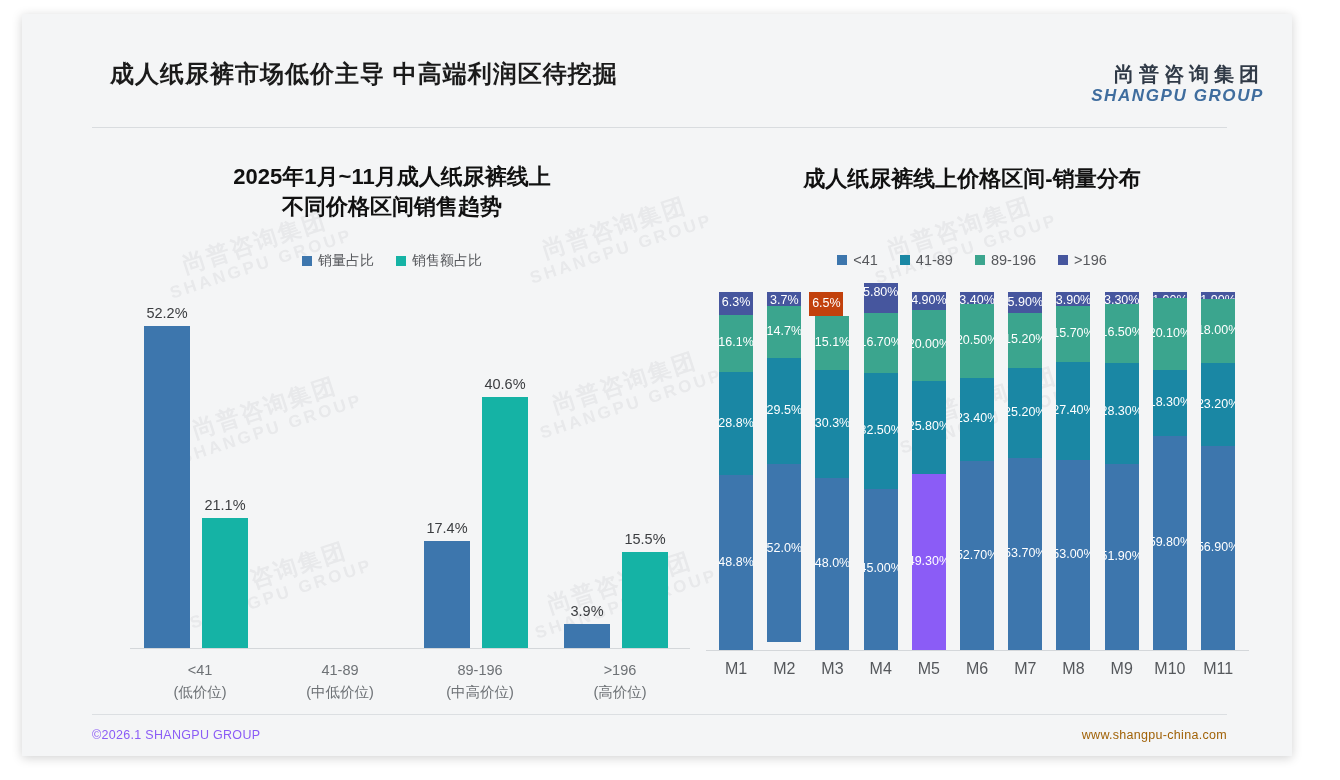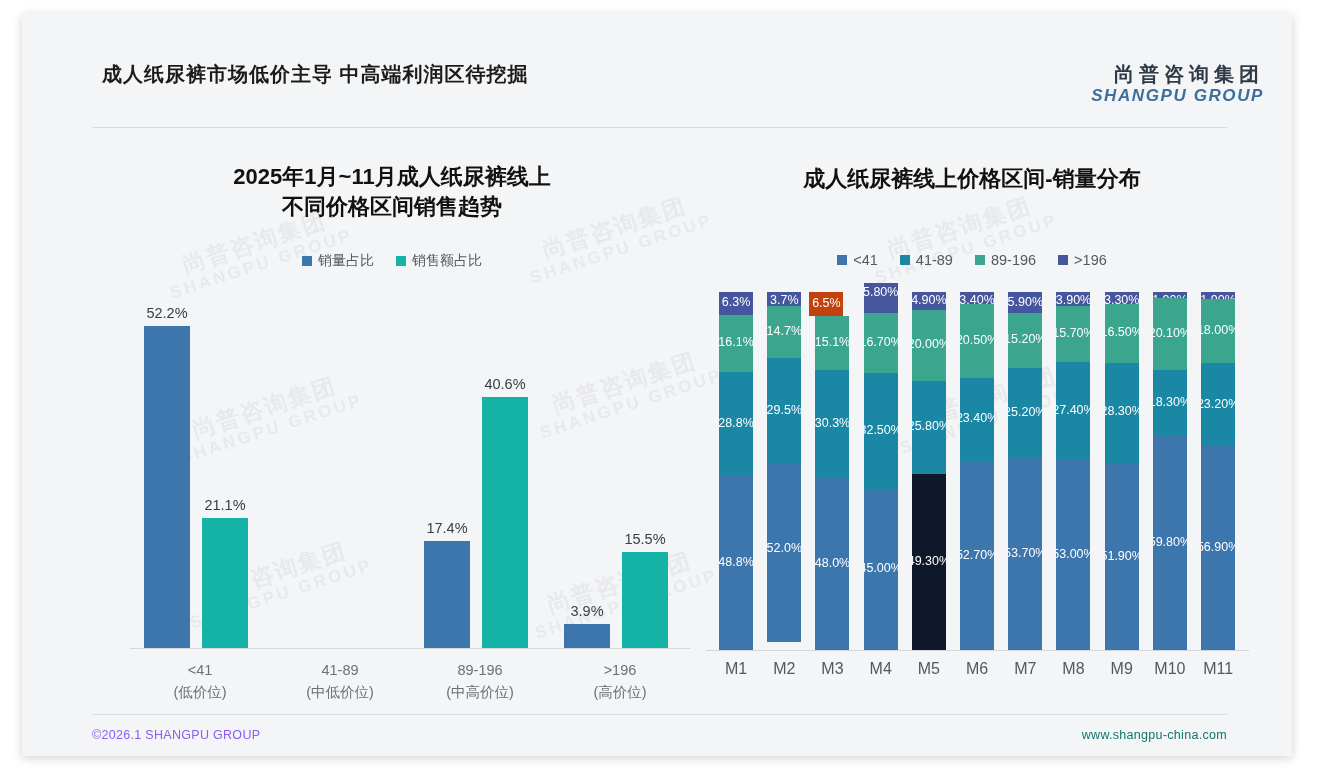--- a/index.html
+++ b/index.html
@@ -33,22 +33,22 @@
     text-align: center;
   }
   .wm .cn { font-size: 23px; letter-spacing: 2px; display:block; }
   .wm .en { font-size: 17px; letter-spacing: 3px; display:block; }
 
   
   #header {
     position: absolute; left: 0; top: 0; width: 1270px; height: 96px;
   }
   #main-title {
-    position: absolute; left: 80px; top: 60px;
-    font-size: 20px; font-weight: 700; color: #1b1b1b;
+    position: absolute; left: 88px; top: 60px;
+    font-size: 24px; font-weight: 700; color: #1b1b1b;
     letter-spacing: 1px;
     white-space: nowrap;
     transform: translateY(-50%);
   }
   #logo {
     position: absolute; right: 28px; top: 48px; text-align: right;
   }
   #logo .logo-cn {
     font-size: 20px; font-weight: 700; color: #303a47; letter-spacing: 5px;
     display:block; line-height: 1.2;
@@ -125,21 +125,21 @@
   #footer-rule {
     position: absolute; left: 70px; top: 700px; width: 1135px; height: 1px;
     background: #dcdfe2;
   }
   #footer-left {
     position: absolute; left: 70px; top: 714px;
     font-size: 12.5px; color: #8b5cf6; letter-spacing: 0.3px;
   }
   #footer-right {
     position: absolute; right: 65px; top: 714px;
-    font-size: 12.5px; color: #0f766e; letter-spacing: 0.3px;
+    font-size: 12.5px; color: #a16207; letter-spacing: 0.3px;
   }
 </style>
 </head>
 <body>
 
 <div id="slide">
 
   <div class="wm" style="left:140px; top:215px;">
     <span class="cn">尚普咨询集团</span>
     <span class="en">SHANGPU GROUP</span>
@@ -304,21 +304,21 @@
           <div class="seg-val" style="top: 50.175px;">32.50%</div>
         </div>
         <div class="seg" style="left: 7.1px; width: 34px; height: 59.786px; bottom: 277.45px; background: rgb(59, 165, 142);">
           <div class="seg-val" style="top: 21.893px;">16.70%</div>
         </div>
         <div class="seg" style="left: 7.1px; width: 34px; height: 30px; bottom: 337.236px; background: rgb(70, 86, 158);">
           <div class="seg-val" style="top: 2.382px;">5.80%</div>
         </div>
       </div>
       <div class="stack" style="left: 192.8px; width: 48.2px;">
-        <div class="seg" style="left: 7.1px; width: 34px; height: 176.494px; bottom: 0px; background: #0f172a;">
+        <div class="seg" style="left: 7.1px; width: 34px; height: 176.494px; bottom: 0px; background: #8b5cf6;">
           <div class="seg-val" style="top: 80.247px;">49.30%</div>
         </div>
         <div class="seg" style="left: 7.1px; width: 34px; height: 92.364px; bottom: 176.494px; background: rgb(26, 135, 164);">
           <div class="seg-val" style="top: 38.182px;">25.80%</div>
         </div>
         <div class="seg" style="left: 7.1px; width: 34px; height: 71.6px; bottom: 268.858px; background: rgb(59, 165, 142);">
           <div class="seg-val" style="top: 27.8px;">20.00%</div>
         </div>
         <div class="seg" style="left: 7.1px; width: 34px; height: 17.542px; bottom: 340.458px; background: rgb(70, 86, 158);">
           <div class="seg-val" style="top: 1px;">4.90%</div>

